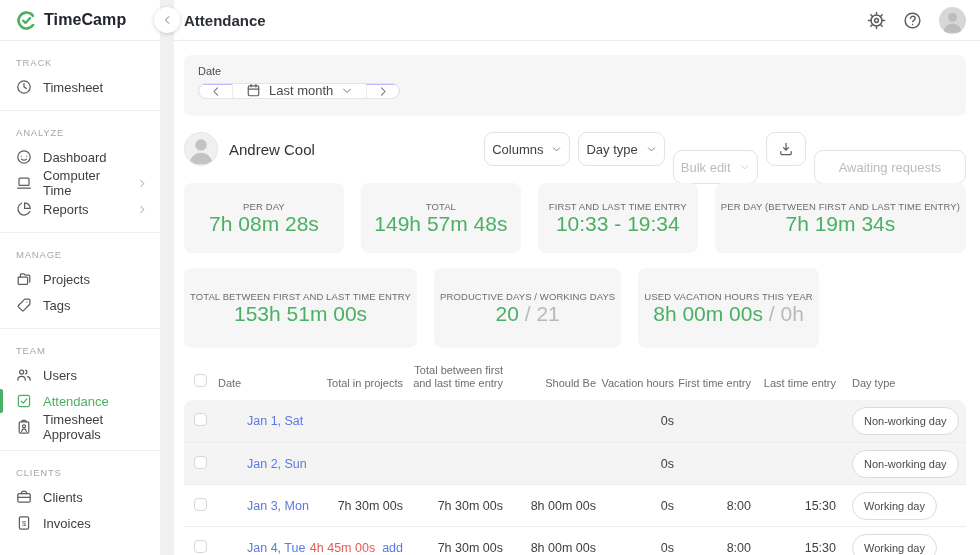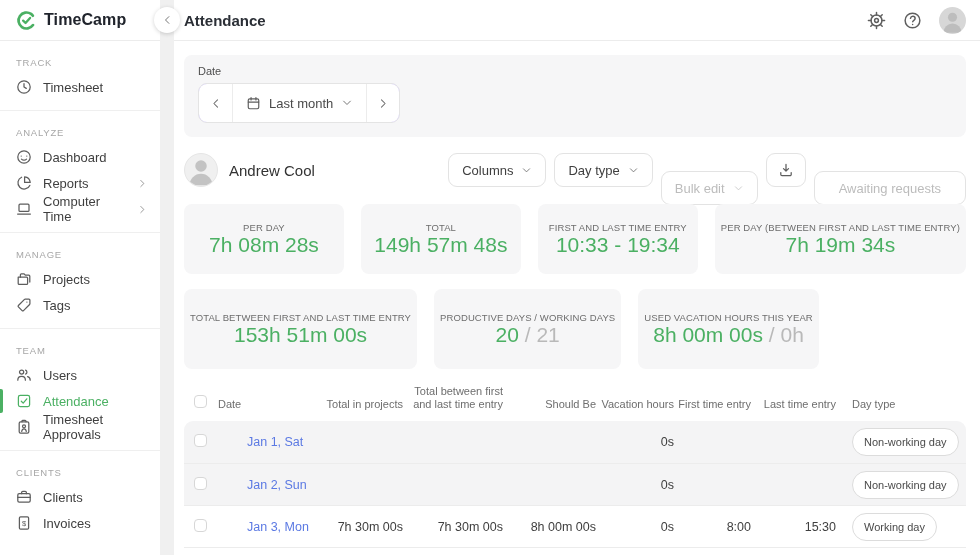--- a/index.html
+++ b/index.html
@@ -38,36 +38,36 @@
   .topbar-icons { margin-left:auto; display:flex; align-items:center; gap:17px; }
   .icon-btn { background:none; border:none; cursor:pointer; color:#5f5f5f; display:flex; padding:0; }
   .avatar { width:27px; height:27px; border-radius:50%; background:#d7d7d7; color:#bdbdbd;
     display:flex; align-items:center; justify-content:center; overflow:hidden; cursor:pointer; border:none; }
   .content { padding:14px 14px 0 10px; flex:1; min-height:0; }
 
   
   .filter-bar { background:#f6f6f7; border-radius:8px; padding:10px 14px 14px; }
   .filter-label { font-size:11px; color:#4d4d4d; margin-bottom:6px; }
   .date-control { display:inline-flex; background:#c4b5fd; border:1px solid #e4e4e4; border-radius:9px;
-    height:40px; overflow:hidden; }
+    height:16px; overflow:hidden;align-items:flex-end; }
   .date-seg { display:flex; align-items:center; justify-content:center; background:#fff; border:none;
     cursor:pointer; color:#4a4a4a; font-size:13px; font-family:inherit; }
   .date-seg + .date-seg { border-left:1px solid #ececec; }
   .date-arrow { width:33px; color:#6d6d6d; }
   .date-mid { gap:8px; padding:0 13px; }
   .date-mid .cal { color:#5d5d5d; display:flex; }
   .date-mid .chev { color:#6d6d6d; display:flex; }
 
   
   .user-row { display:flex; align-items:center; margin-top:12px; height:42px; }
   .user-avatar { width:34px; height:34px; border-radius:50%; background:#f0f0f0; border:1px solid #e6e6e6;
     color:#c3c3c3; display:flex; align-items:center; justify-content:center; overflow:hidden; }
   .user-name { font-size:15px; font-weight:500; color:#333; margin-left:11px; }
   .toolbar { margin-left:auto; display:flex; align-items:center; gap:8px; }
-  .tbtn { height:34px; border:1px solid #e3e3e3; background:#fff; border-radius:9px; padding:0 13px;
+  .tbtn { height:34px; border:1px solid #e3e3e3; background:#fff; border-radius:9px; padding:0 7px;
     display:inline-flex; align-items:center; gap:8px; font-size:13px; color:#3f3f3f;
     font-family:inherit; cursor:pointer; }
   .tbtn .chev { color:#6d6d6d; display:flex; }
   .tbtn.disabled { color:#bcbcbc;margin-top:36px; }
   .tbtn.disabled .chev { color:#c6c6c6; }
   .tbtn.icon-only { width:40px; justify-content:center; padding:0; color:#5d5d5d; }
   .tbtn.wide { padding:0 24px; }
 
   
   .stats { display:grid; grid-template-columns:repeat(4,1fr); gap:17px; margin-top:13px; }
@@ -139,39 +139,39 @@
                 <circle cx="8" cy="8" r="6.2"></circle>
                 <path d="M5.2 7h.01M10.8 7h.01"></path>
                 <path d="M5.5 10.1c.7.7 1.5 1.1 2.5 1.1s1.8-.4 2.5-1.1"></path>
               </svg>
             </span>
             <span class="nav-text">Dashboard</span>
           </div>
           <div class="nav-item">
             <span class="nav-icon">
               <svg viewBox="0 0 16 16" width="16" height="16" fill="none" stroke="currentColor" stroke-width="1.25" stroke-linecap="round" stroke-linejoin="round">
-                <path d="M13.8 10.4A6.2 6.2 0 1 1 5.6 2.2"></path>
-                <path d="M14.2 7.4A6.2 6.2 0 0 0 8.6 1.8v5.6z"></path>
-              </svg>
-            </span>
-            <span class="nav-text">Reports</span>
+                <rect x="3" y="3.2" width="10" height="7.2" rx="1"></rect>
+                <path d="M1.6 13h12.8"></path>
+              </svg>
+            </span>
+            <span class="nav-text">Computer Time</span>
             <span class="nav-chevron">
               <svg viewBox="0 0 16 16" width="11" height="11" fill="none" stroke="currentColor" stroke-width="1.25" stroke-linecap="round" stroke-linejoin="round">
                 <path d="M5.5 3.5L10 8l-4.5 4.5"></path>
               </svg>
             </span>
           </div>
           <div class="nav-item">
             <span class="nav-icon">
               <svg viewBox="0 0 16 16" width="16" height="16" fill="none" stroke="currentColor" stroke-width="1.25" stroke-linecap="round" stroke-linejoin="round">
-                <rect x="3" y="3.2" width="10" height="7.2" rx="1"></rect>
-                <path d="M1.6 13h12.8"></path>
-              </svg>
-            </span>
-            <span class="nav-text">Computer Time</span>
+                <path d="M13.8 10.4A6.2 6.2 0 1 1 5.6 2.2"></path>
+                <path d="M14.2 7.4A6.2 6.2 0 0 0 8.6 1.8v5.6z"></path>
+              </svg>
+            </span>
+            <span class="nav-text">Reports</span>
             <span class="nav-chevron">
               <svg viewBox="0 0 16 16" width="11" height="11" fill="none" stroke="currentColor" stroke-width="1.25" stroke-linecap="round" stroke-linejoin="round">
                 <path d="M5.5 3.5L10 8l-4.5 4.5"></path>
               </svg>
             </span>
           </div>
         </div>
         <div class="nav-section">
           <div class="nav-label">MANAGE</div>
           <div class="nav-item">

